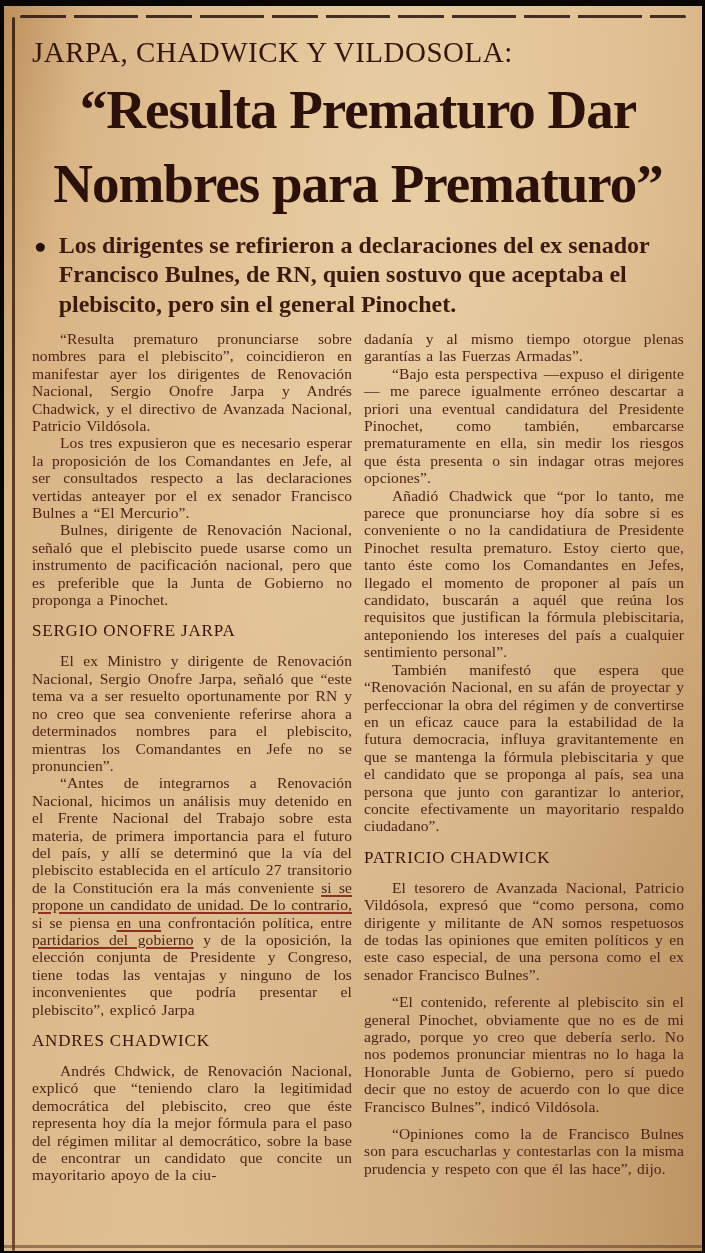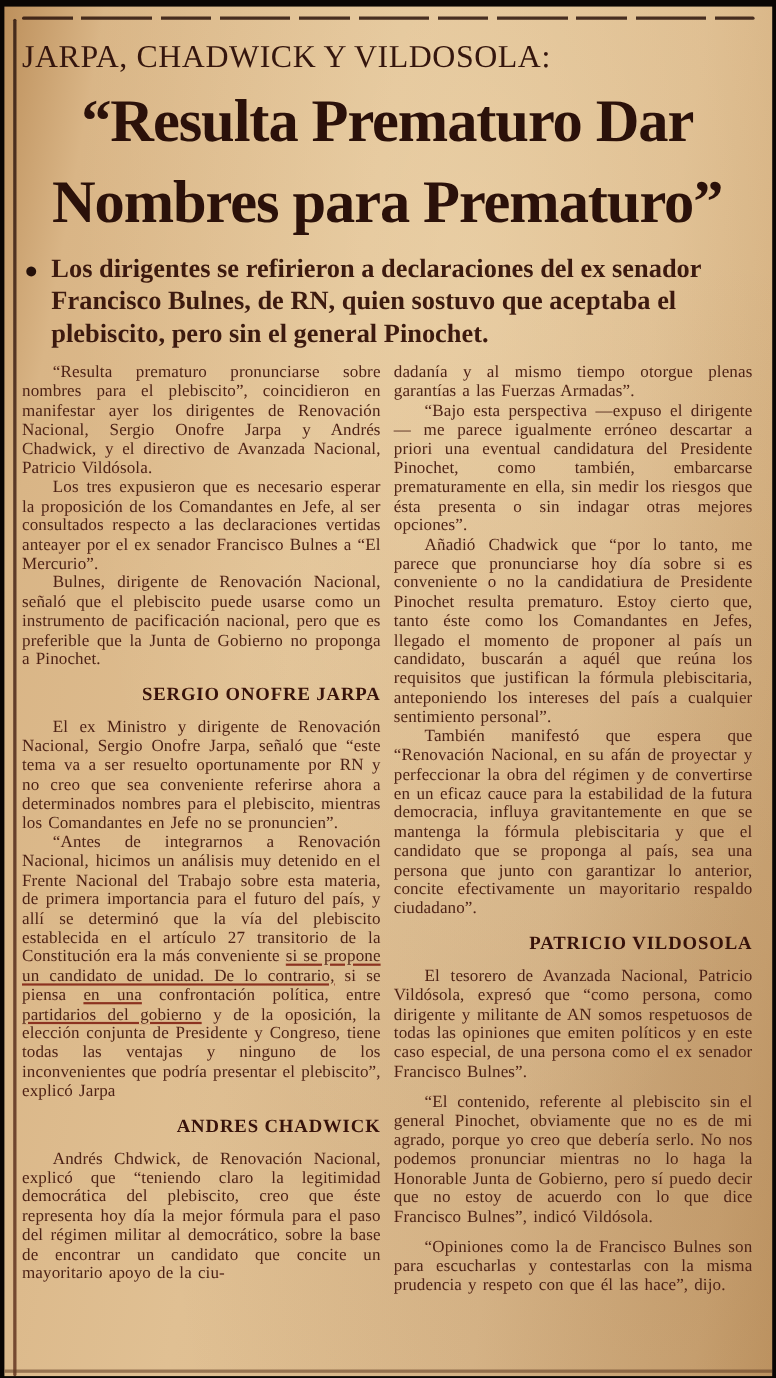--- a/index.html
+++ b/index.html
@@ -32,21 +32,21 @@
     background:linear-gradient(#26100a,#4a2214 60%,#5d2e1a);
     opacity:.8;border-radius:2px;
   }
   .bottom-rule{
     position:absolute;bottom:3px;left:0;right:0;height:3px;
     background:#5f3a22;opacity:.55;
   }
   .content{
     position:relative;height:100%;
     box-sizing:border-box;
-    padding:16px 18px 0 16px;
+    padding:16px 18px 0 28px;
     overflow:hidden;
   }
   .kicker{
     font-size:29px;line-height:1.15;
     color:#35160e;letter-spacing:.5px;
     margin:14px 0 4px 0;
   }
   .headline{
     font-size:55px;line-height:1.34;
     font-weight:700;color:#2b110a;
@@ -73,22 +73,22 @@
     font-size:15.5px;line-height:17.4px;
     text-align:justify;
     color:#4e2216;
     word-spacing:1.5px;
     letter-spacing:.1px;
   }
   .para.no-indent{text-indent:0;}
   .para.gap{margin-top:10px;}
   .subhead{
     margin:13px 0 11px 0;
-    text-align:right;
-    font-size:17px;font-weight:700;
+    text-align:left;
+    font-size:17px;font-weight:400;
     letter-spacing:.8px;
     color:#38120a;
   }
   .pen-underline{
     text-decoration:underline;
     text-decoration-color:#8c3220;
     text-decoration-thickness:2px;
     text-underline-offset:2px;
   }
 </style>
@@ -123,21 +123,21 @@
           <p class="para"><span>El ex Ministro y dirigente de Renovación Nacional, Sergio Onofre Jarpa, señaló que “este tema va a ser resuelto oportunamente por RN y no creo que sea conveniente referirse ahora a determinados nombres para el plebiscito, mientras los Comandantes en Jefe no se pronuncien”.</span></p>
           <p class="para"><span>“Antes de integrarnos a Renovación Nacional, hicimos un análisis muy detenido en el Frente Nacional del Trabajo sobre esta materia, de primera importancia para el futuro del país, y allí se determinó que la vía del plebiscito establecida en el artículo 27 transitorio de la Constitución era la más conveniente </span><span class="pen-underline">si se propone un candidato de unidad. De lo contrario,</span><span> si se piensa </span><span class="pen-underline">en una</span><span> confrontación política, entre </span><span class="pen-underline">partidarios del gobierno</span><span> y de la oposición, la elección conjunta de Presidente y Congreso, tiene todas las ventajas y ninguno de los inconvenientes que podría presentar el plebiscito”, explicó Jarpa</span></p>
           <h3 class="subhead">ANDRES CHADWICK</h3>
           <p class="para"><span>Andrés Chdwick, de Renovación Nacional, explicó que “teniendo claro la legitimidad democrática del plebiscito, creo que éste representa hoy día la mejor fórmula para el paso del régimen militar al democrático, sobre la base de encontrar un candidato que concite un mayoritario apoyo de la ciu-</span></p>
         </div>
       <div class="col">
           <p class="para no-indent"><span>dadanía y al mismo tiempo otorgue plenas garantías a las Fuerzas Armadas”.</span></p>
           <p class="para"><span>“Bajo esta perspectiva —expuso el dirigente— me parece igualmente erróneo descartar a priori una eventual candidatura del Presidente Pinochet, como también, embarcarse prematuramente en ella, sin medir los riesgos que ésta presenta o sin indagar otras mejores opciones”.</span></p>
           <p class="para"><span>Añadió Chadwick que “por lo tanto, me parece que pronunciarse hoy día sobre si es conveniente o no la candidatiura de Presidente Pinochet resulta prematuro. Estoy cierto que, tanto éste como los Comandantes en Jefes, llegado el momento de proponer al país un candidato, buscarán a aquél que reúna los requisitos que justifican la fórmula plebiscitaria, anteponiendo los intereses del país a cualquier sentimiento personal”.</span></p>
           <p class="para"><span>También manifestó que espera que “Renovación Nacional, en su afán de proyectar y perfeccionar la obra del régimen y de convertirse en un eficaz cauce para la estabilidad de la futura democracia, influya gravitantemente en que se mantenga la fórmula plebiscitaria y que el candidato que se proponga al país, sea una persona que junto con garantizar lo anterior, concite efectivamente un mayoritario respaldo ciudadano”.</span></p>
-          <h3 class="subhead">PATRICIO VILDOSOLA</h3>
+          <h3 class="subhead">PATRICIO CHADWICK</h3>
           <p class="para"><span>El tesorero de Avanzada Nacional, Patricio Vildósola, expresó que “como persona, como dirigente y militante de AN somos respetuosos de todas las opiniones que emiten políticos y en este caso especial, de una persona como el ex senador Francisco Bulnes”.</span></p>
           <p class="para gap"><span>“El contenido, referente al plebiscito sin el general Pinochet, obviamente que no es de mi agrado, porque yo creo que debería serlo. No nos podemos pronunciar mientras no lo haga la Honorable Junta de Gobierno, pero sí puedo decir que no estoy de acuerdo con lo que dice Francisco Bulnes”, indicó Vildósola.</span></p>
           <p class="para gap"><span>“Opiniones como la de Francisco Bulnes son para escucharlas y contestarlas con la misma prudencia y respeto con que él las hace”, dijo.</span></p>
         </div>
     </div>
 
   </div>
 </div>
 
 </body></html>

